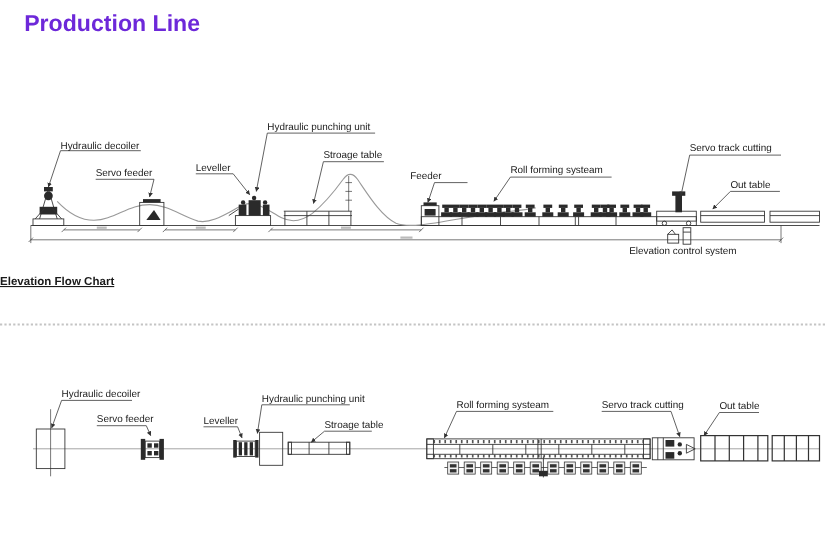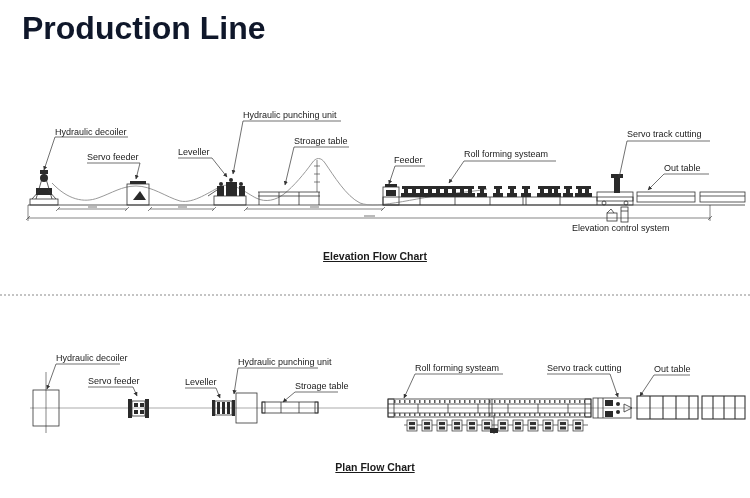--- a/index.html
+++ b/index.html
@@ -2,28 +2,28 @@
 <html><head>
 <meta charset="utf-8">
 <style>
   html,body{margin:0;padding:0;background:#fff;}
   #stage{
     position:relative;width:750px;height:498px;background:#ffffff;
     font-family:"Liberation Sans", sans-serif;overflow:hidden;
   }
   #page-title{
     position:absolute;left:22px;top:10px;
-    font-size:32px;font-weight:bold;color:#0f172a;letter-spacing:0px;
+    font-size:21px;font-weight:bold;color:#6d28d9;letter-spacing:0px;
   }
   .art{position:absolute;left:0;top:0;}
   .lbl{
     position:absolute;font-size:9px;color:#1a1a1a;white-space:nowrap;line-height:10px;
   }
   .caption{
-    position:absolute;left:0;width:750px;text-align:center;
+    position:absolute;left:0;width:750px;
     font-size:10.5px;font-weight:bold;color:#1a1a1a;text-decoration:underline;
   }
   #divider{
     position:absolute;left:0;top:294px;width:750px;height:0;
     border-top:2px dotted #c4c4c4;
   }
 </style>
 </head>
 <body>
 
@@ -257,34 +257,33 @@
         <path d="M690,375 L654,375 L640,396" marker-end="url(#arrow)"></path>
       </g>
     </g>
   </svg>
 
   <div class="lbl" style="left:55px;top:127px">Hydraulic decoiler</div>
   <div class="lbl" style="left:87px;top:152px">Servo feeder</div>
   <div class="lbl" style="left:178px;top:147px">Leveller</div>
   <div class="lbl" style="left:243px;top:110px">Hydraulic punching unit</div>
   <div class="lbl" style="left:294px;top:136px">Stroage table</div>
-  <div class="lbl" style="left:394px;top:155px">Feeder</div>
+  <div class="lbl" style="left:373px;top:155px">Feeder</div>
   <div class="lbl" style="left:464px;top:149px">Roll forming systeam</div>
   <div class="lbl" style="left:627px;top:129px">Servo track cutting</div>
   <div class="lbl" style="left:664px;top:163px">Out table</div>
   <div class="lbl" style="left:572px;top:223px">Elevation control system</div>
 
   <div class="caption" style="top:250px">Elevation Flow Chart</div>
 
   <div id="divider"></div>
 
   <div class="lbl" style="left:56px;top:353px">Hydraulic decoiler</div>
   <div class="lbl" style="left:88px;top:376px">Servo feeder</div>
   <div class="lbl" style="left:185px;top:377px">Leveller</div>
   <div class="lbl" style="left:238px;top:357px">Hydraulic punching unit</div>
   <div class="lbl" style="left:295px;top:381px">Stroage table</div>
   <div class="lbl" style="left:415px;top:363px">Roll forming systeam</div>
   <div class="lbl" style="left:547px;top:363px">Servo track cutting</div>
   <div class="lbl" style="left:654px;top:364px">Out table</div>
 
-  <div class="caption" style="top:461px">Plan Flow Chart</div>
 
 </div>
 
 </body></html>

